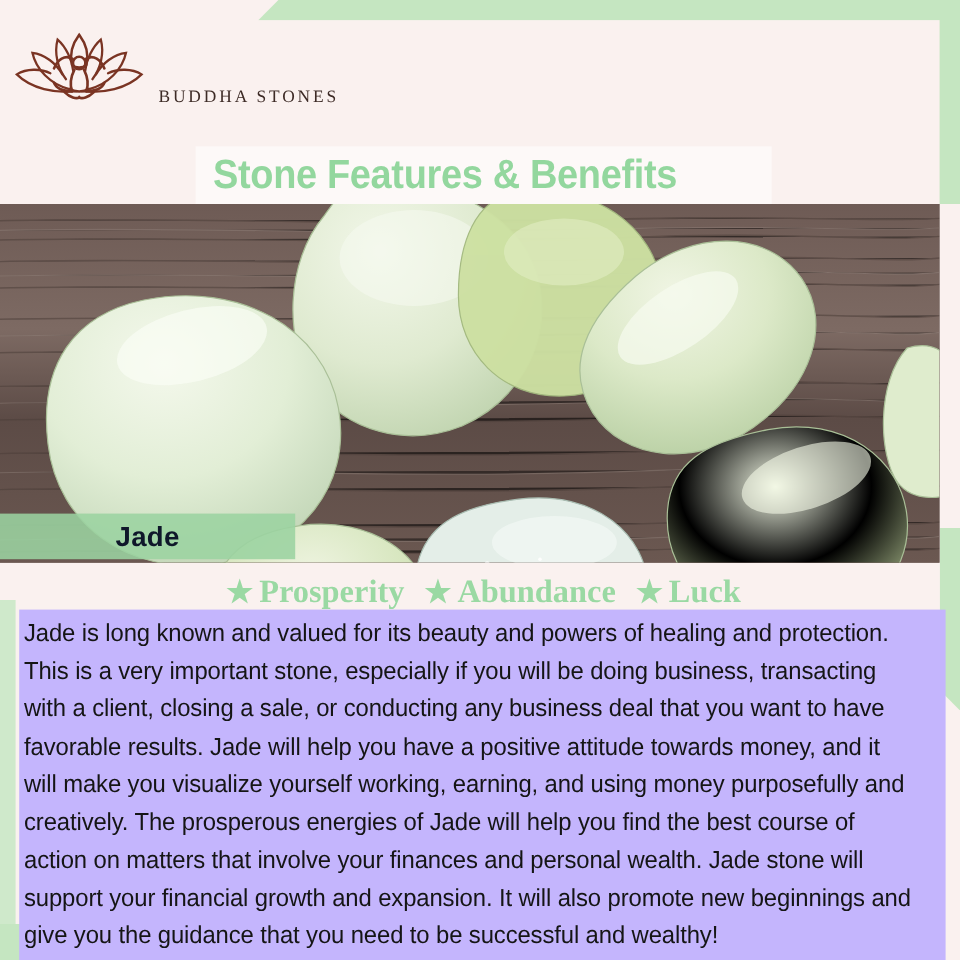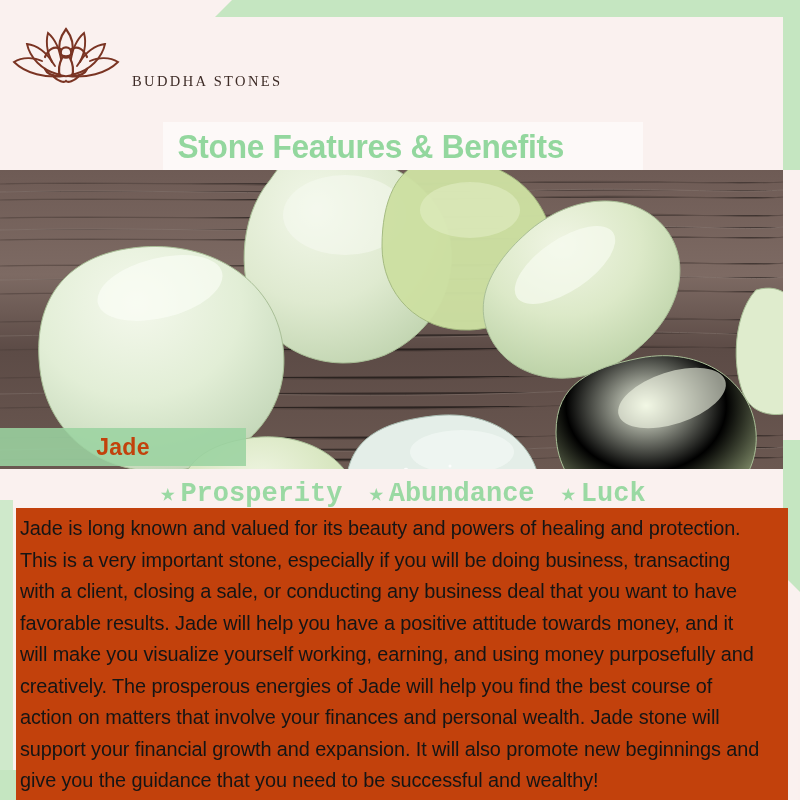--- a/index.html
+++ b/index.html
@@ -86,43 +86,43 @@
   }
   .photo svg { display: block; width: 783px; height: 299px; }
 
   
   .jade-band {
     position: absolute; top: 428px; left: 0; width: 246px; height: 38px;
     background: rgba(155, 211, 160, 0.88);
     display: flex; align-items: center; justify-content: center;
   }
   .jade-label {
-    color: #c2410c;
+    color: #0f172a;
     font-size: 23px;
     font-weight: bold;
     letter-spacing: 0.3px;
   }
 
   
   .keywords {
     position: absolute; top: 478px; left: 0; width: 800px;
     text-align: center;
-    font-family: Liberation Mono, monospace;
+    font-family: Liberation Serif, serif;
     font-weight: bold;
     font-size: 27px;
     color: #9ad9a3;
     white-space: nowrap;
   }
   .keywords .kw { margin: 0 2px; }
   .keywords .star { font-size: 25px; margin: 0 3px 0 8px; }
 
   
   .body-box {
     position: absolute; top: 508px; left: 16px; width: 772px;
-    background: #c2410c;
+    background: #c4b5fd;
     padding: 4px 2px 6px 4px;
   }
   .body-copy {
     font-family: "Liberation Sans Narrow", "Liberation Sans", sans-serif;
     font-size: 20.5px;
     line-height: 31.5px;
     color: #151515;
     letter-spacing: -0.1px;
     transform-origin: left top;
     transform: scaleX(0.97);

